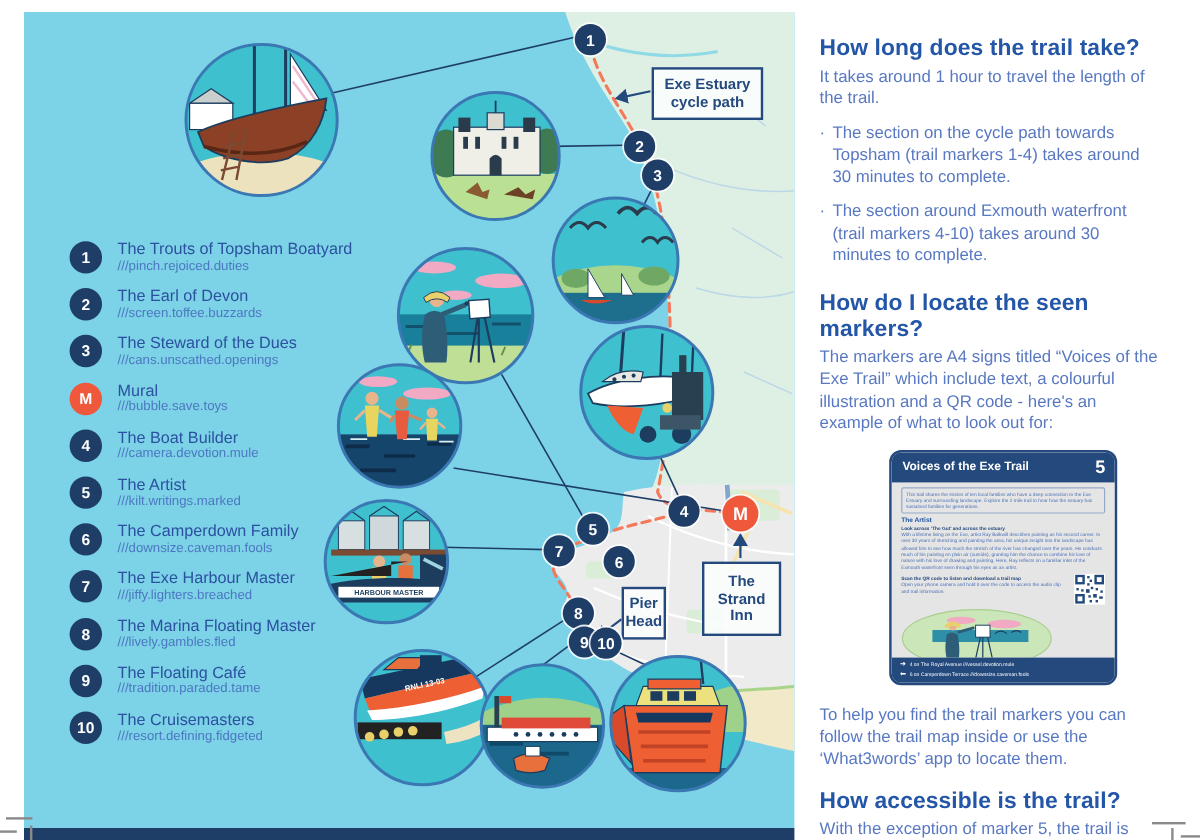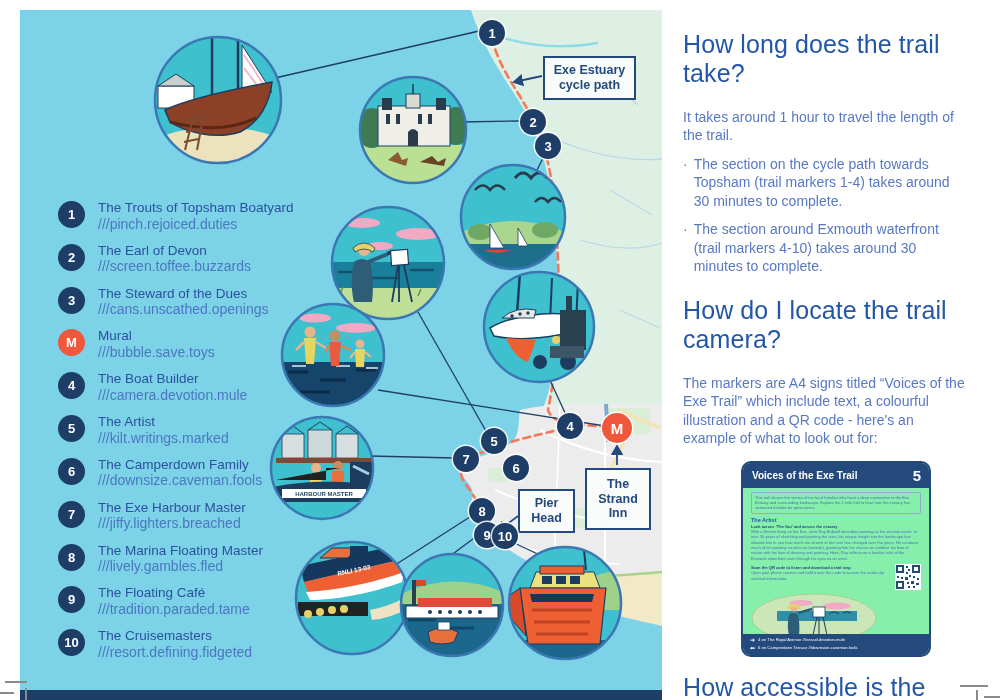--- a/index.html
+++ b/index.html
@@ -22,33 +22,33 @@
                font-weight:bold; font-size:12.5px; line-height:1.18; text-align:center; display:flex;
                align-items:center; justify-content:center; padding:2px 4px; z-index:5; }
 
   
   #legend { position:absolute; left:38px; top:190px; display:flex; flex-direction:column; gap:10.5px; z-index:7; }
   .leg-item { display:flex; align-items:flex-start; gap:13px; }
   .leg-num { flex:0 0 27px; width:27px; height:27px; border-radius:50%; background:#1E3E68; color:#fff;
              font-size:13px; font-weight:bold; display:flex; align-items:center; justify-content:center; margin-top:1px; }
   .leg-num.m { background:#F0583C; }
   .leg-title { font-size:13.5px; font-weight:normal; color:#2B51A0; line-height:1.15; }
-  .leg-w3w { font-size:14px; color:#4C77C2; line-height:1.2; }
+  .leg-w3w { font-size:11px; color:#4C77C2; line-height:1.2; }
 
   
   #right-panel { position:absolute; left:665px; top:0; width:335px; height:700px; background:#fff; padding:30px 34px 0 18px; }
-  .h1 { font-size:25px; font-weight:normal; color:#2456A8; letter-spacing:.1px; }
-  .p  { font-size:14px; color:#5878C2; line-height:1.32; margin-top:20px; }
+  .h1 { font-size:19px; font-weight:bold; color:#2456A8; letter-spacing:.1px; }
+  .p  { font-size:14px; color:#5878C2; line-height:1.32; margin-top:2px; }
   .bullet { display:flex; gap:6px; font-size:14px; color:#5878C2; line-height:1.32; margin-top:10px; }
   .bullet .dot { flex:0 0 auto; }
   .sp { margin-top:20px; }
 
   
   #card { width:190px; height:196px; margin:13px 0 0 58px; border:2.5px solid #24497D; border-radius:10px;
-          background:#86efac; display:flex; flex-direction:column; overflow:hidden;justify-content:space-between; }
+          background:#e5e5e5; display:flex; flex-direction:column; overflow:hidden;justify-content:space-between; }
   #card-head { background:#24497D; color:#fff; display:flex; align-items:center; justify-content:space-between;
                padding:4px 8px 4px 9px; }
   #card-title { font-size:10px; font-weight:bold; }
   #card-num { font-size:15px; font-weight:bold; }
   #card-body { flex:1; padding:4px 8px 2px 8px; overflow:hidden; }
   .card-intro { border:1px solid #93A9C9; border-radius:2px; padding:2px 3px; font-size:4px; color:#4A6FB5; line-height:1.35; }
   .card-sub { font-size:5.5px; font-weight:bold; color:#2456A8; margin-top:3px; }
   .card-lead { font-size:4px; font-weight:bold; color:#24497D; margin-top:1px; }
   .card-p { font-size:4px; color:#4A6FB5; line-height:1.35; }
   .card-scan { display:flex; gap:4px; margin-top:3px; align-items:flex-start; }
@@ -388,21 +388,21 @@
     <div class="badge m" style="left:582px;top:403px">
         <span>M</span>
       </div>
 
     <div class="map-label" style="left:565px;top:458px;width:66px;height:62px">
         <span>The Strand Inn</span>
       </div>
     <div class="map-label" style="left:523px;top:46px;width:93px;height:44px">
         <span>Exe Estuary cycle path</span>
       </div>
-    <div class="map-label" style="left:498px;top:479px;width:57px;height:44px">
+    <div class="map-label" style="left:498px;top:479px;width:37px;height:44px">
         <span>Pier Head</span>
       </div>
 
     <div id="legend">
       <div class="leg-item">
         <div class="leg-num">
             <span>1</span>
           </div>
         <div>
             <div class="leg-title">The Trouts of Topsham Boatyard</div>
@@ -508,21 +508,21 @@
     <div class="p">It takes around 1 hour to travel the length of the trail.</div>
     <div class="bullet">
       <span class="dot">·</span>
       <span>The section on the cycle path towards Topsham (trail markers 1-4) takes around 30 minutes to complete.</span>
     </div>
     <div class="bullet">
       <span class="dot">·</span>
       <span>The section around Exmouth waterfront (trail markers 4-10) takes around 30 minutes to complete.</span>
     </div>
 
-    <div class="h1 sp">How do I locate the trail camera?</div>
+    <div class="h1 sp">How do I locate the seen markers?</div>
     <div class="p">The markers are A4 signs titled “Voices of the Exe Trail” which include text, a colourful illustration and a QR code - here's an example of what to look out for:</div>
 
     <div id="card">
       <div id="card-head">
         <span id="card-title">Voices of the Exe Trail</span>
         <span id="card-num">5</span>
       </div>
       <div id="card-body">
         <div class="card-intro">This trail shares the stories of ten local families who have a deep connection to the Exe Estuary and surrounding landscape. Explore the 2 mile trail to hear how the estuary has sustained families for generations.</div>
         <div class="card-sub">The Artist</div>
@@ -577,20 +577,21 @@
           <span class="foot-arrow">➜</span>
           <span>4 on The Royal Avenue  ///vessel.devotion.mule</span>
         </div>
         <div class="foot-line">
           <span class="foot-arrow">⬅</span>
           <span>6 on Camperdown Terrace  ///downsize.caveman.fools</span>
         </div>
       </div>
     </div>
 
+    <div class="p" style="margin-top:15px">To help you find the trail markers you can follow the trail map inside or use the ‘What3words’ app to locate them.</div>
 
     <div class="h1" style="margin-top:16px">How accessible is the trail?</div>
     <div class="p">With the exception of marker 5, the trail is fully wheelchair accessible. An alternative route is provided between markers 4 and 6.</div>
   </div>
 
   <div class="crop" style="left:5px;top:681px;width:22px;height:1.5px"></div>
   <div class="crop" style="left:0px;top:692px;width:14px;height:1.5px"></div>
   <div class="crop" style="left:25px;top:688px;width:1.5px;height:12px"></div>
   <div class="crop" style="left:960px;top:685px;width:28px;height:1.5px"></div>
   <div class="crop" style="left:976px;top:690px;width:1.5px;height:10px"></div>

